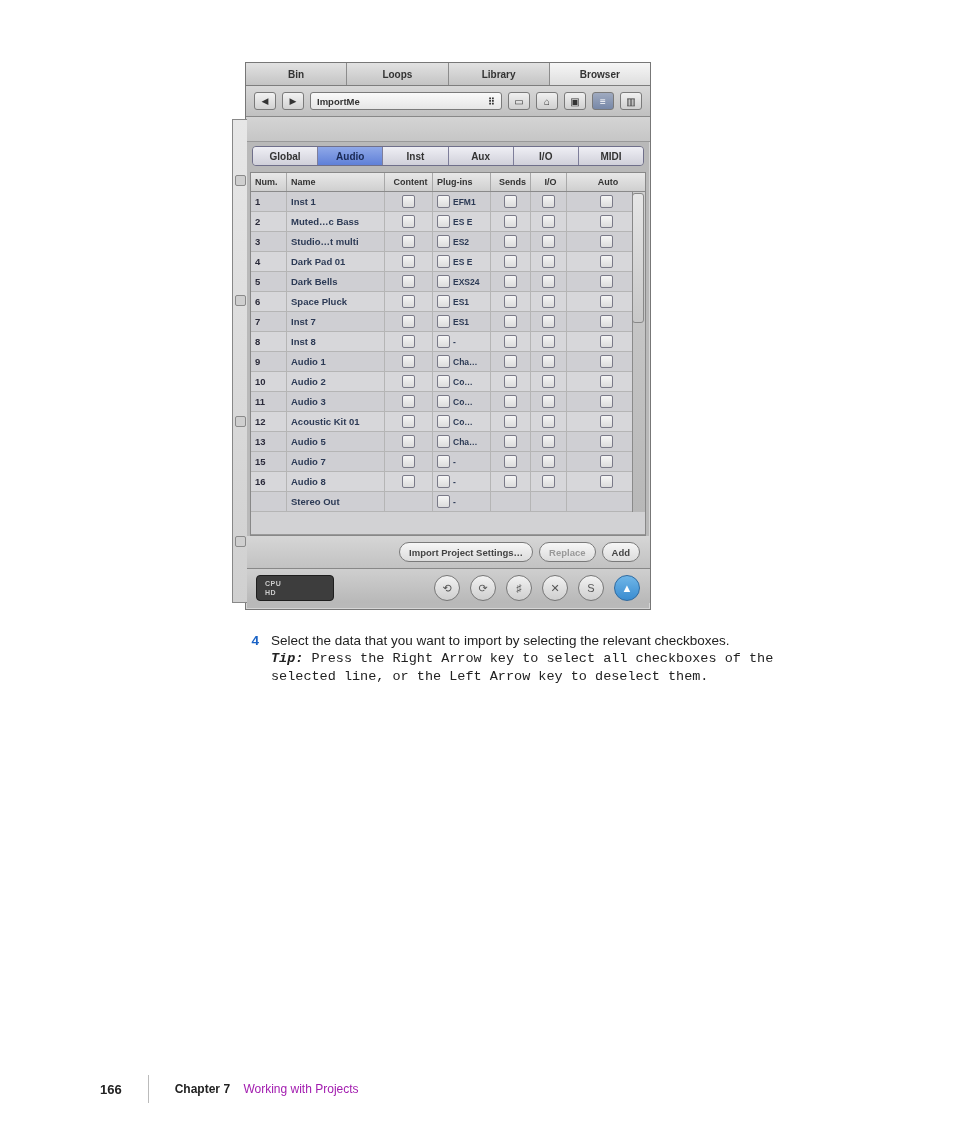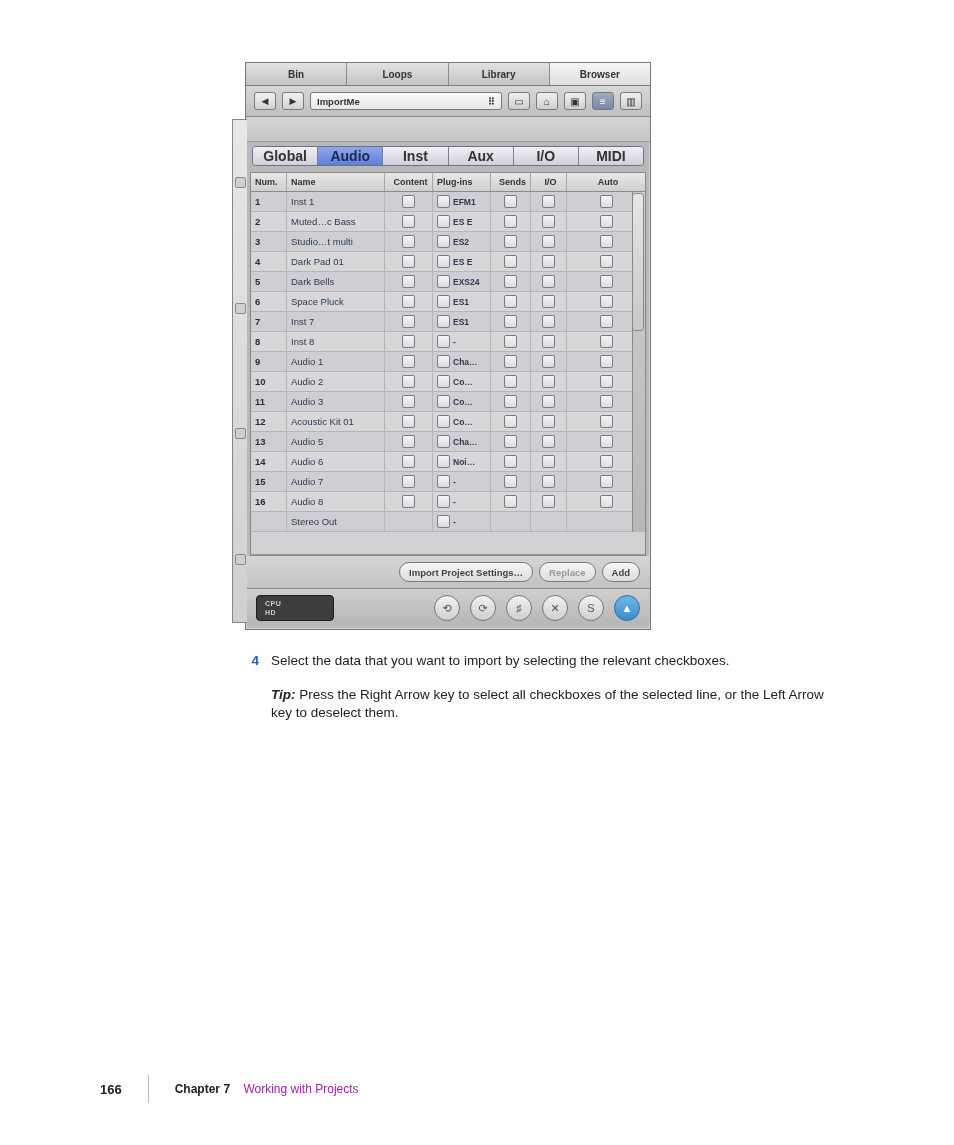--- a/index.html
+++ b/index.html
@@ -2,21 +2,21 @@
 <html><head>
 <meta charset="utf-8">
 <style>
 html,body{margin:0;padding:0;background:#fff;font-family:"Helvetica Neue",Helvetica,Arial,sans-serif;color:#222;font-size:13.5px;}
 .page{width:954px;height:1145px;position:relative;box-sizing:border-box;padding:62px 100px 0 100px;}
 .body-text{margin-left:145px;width:600px;line-height:1.35;}
 .lead{font-size:14px;margin-bottom:18px;}
 .step-row{display:flex;gap:12px;margin-top:22px;}
 .step-num{color:#1a63c6;font-weight:600;min-width:14px;text-align:right;}
 .step-text{flex:1;}
-.tip{margin-top:16px;}
+.tip{margin-top:0;font-family:Liberation Mono, monospace;}
 .tip em{font-style:italic;font-weight:600;}
 .footer{position:absolute;left:0;right:0;bottom:42px;padding-left:100px;display:flex;align-items:center;gap:26px;}
 .footer .pgnum{font-weight:600;font-size:13px;}
 .footer .rule{width:1px;height:28px;background:#bbb;}
 .footer .chap{font-size:12px;}
 .footer .chap b{font-weight:700;}
 .footer .chap .title{color:#a21caf;margin-left:10px;}
 
 
 .shot{margin:0 12px 0 145px;width:404px;border:1px solid #777;background:#b9b9b9;box-shadow:inset 0 0 0 1px #d6d6d6;position:relative;padding-bottom:6px;}
@@ -31,21 +31,21 @@
 .toolbar{display:flex;align-items:center;gap:6px;padding:6px 8px;background:linear-gradient(#d8d8d8,#c0c0c0);border-bottom:1px solid #888;}
 .nav-btn{width:20px;height:16px;background:linear-gradient(#f2f2f2,#d2d2d2);border:1px solid #7a7a7a;border-radius:3px;display:flex;align-items:center;justify-content:center;font-size:9px;color:#333;}
 .path-field{flex:1;height:16px;background:linear-gradient(#fafafa,#e6e6e6);border:1px solid #7a7a7a;border-radius:3px;font-size:9.5px;font-weight:700;color:#333;display:flex;align-items:center;padding:0 6px;justify-content:space-between;}
 .path-field .dots{font-weight:900;}
 .tb-icon{width:20px;height:16px;background:linear-gradient(#f0f0f0,#d0d0d0);border:1px solid #7a7a7a;border-radius:3px;display:flex;align-items:center;justify-content:center;font-size:10px;color:#333;}
 .tb-icon.active{background:linear-gradient(#9faac0,#7788a8);color:#fff;}
 
 .spacer-row{height:24px;background:linear-gradient(#d4d4d4,#c6c6c6);border-bottom:1px solid #999;}
 
 .filter-tabs{display:flex;height:18px;margin:4px 6px 0 6px;border:1px solid #6f6f8a;border-radius:4px;overflow:hidden;}
-.filter-tabs .ft{flex:1;font-size:14px;font-weight:700;display:flex;align-items:center;justify-content:center;border-right:1px solid #7e7e9a;background:linear-gradient(#efeff5,#d0d0da);color:#333;}
+.filter-tabs .ft{flex:1;font-size:10px;font-weight:700;display:flex;align-items:center;justify-content:center;border-right:1px solid #7e7e9a;background:linear-gradient(#efeff5,#d0d0da);color:#333;}
 .filter-tabs .ft:last-child{border-right:none;}
 .filter-tabs .ft.sel{background:linear-gradient(#8fa8e8,#5f80d8);color:#1a2a55;}
 
 .grid-wrap{margin:6px 4px 0 4px;background:#d8d8d8;border:1px solid #888;}
 .grid-head{display:flex;height:18px;background:linear-gradient(#e8e8e8,#cfcfcf);border-bottom:1px solid #8a8a8a;justify-content:flex-end;}
 .grid-head div{font-size:9px;font-weight:700;color:#333;display:flex;align-items:center;padding-left:4px;border-right:1px solid #a8a8a8;box-sizing:border-box;}
 .col-num{width:36px;}
 .col-name{width:98px;}
 .col-content{width:48px;justify-content:center;padding-left:0;}
 .col-plugins{width:58px;}
@@ -55,21 +55,21 @@
 
 .grid-body{position:relative;}
 .grid-body .scroll-track{position:absolute;right:0;top:0;bottom:0;width:12px;background:linear-gradient(#cfcfcf,#b8b8b8);border-left:1px solid #8a8a8a;}
 .grid-body .scroll-thumb{position:absolute;right:1px;top:1px;width:10px;height:40%;background:linear-gradient(#e6e6e6,#c8c8c8);border:1px solid #888;border-radius:3px;}
 
 .row{display:flex;height:19px;font-size:9.5px;color:#2a2a3a;border-bottom:1px solid #b5b5b5;}
 .row.alt{background:#cfcfd3;}
 .row:not(.alt){background:#d7d7da;}
 .row > div{display:flex;align-items:center;border-right:1px solid #b5b5b5;box-sizing:border-box;padding-left:4px;}
 .row .col-num{font-weight:700;width:36px;}
-.row .col-name{width:98px;font-weight:400;color:#2c3a55;}
+.row .col-name{width:98px;font-weight:700;color:#2c3a55;}
 .row .col-content{width:48px;justify-content:center;padding-left:0;}
 .row .col-plugins{width:58px;gap:3px;}
 .row .col-sends{width:40px;justify-content:center;padding-left:0;}
 .row .col-io{width:36px;justify-content:center;padding-left:0;}
 .row .col-auto{flex:1;justify-content:center;padding-left:0;border-right:none;}
 
 .cb{width:11px;height:11px;background:linear-gradient(#f6f6f6,#dcdcdc);border:1px solid #7a7a88;border-radius:2px;flex:none;}
 .plugin-label{font-size:8.5px;font-weight:700;color:#2c3a55;}
 
 .spacer-tail{height:22px;background:#d2d2d4;border-bottom:1px solid #999;}
@@ -394,40 +394,20 @@
             <div class="col-sends">
               <span class="cb"></span>
             </div>
             <div class="col-io">
               <span class="cb"></span>
             </div>
             <div class="col-auto">
               <span class="cb"></span>
             </div>
           </div>
-          <div class="row">
-            <div class="col-num">14</div>
-            <div class="col-name">Audio 6</div>
-            <div class="col-content">
-              <span class="cb"></span>
-            </div>
-            <div class="col-plugins">
-              <span class="cb"></span>
-              <span class="plugin-label">Noi…</span>
-            </div>
-            <div class="col-sends">
-              <span class="cb"></span>
-            </div>
-            <div class="col-io">
-              <span class="cb"></span>
-            </div>
-            <div class="col-auto">
-              <span class="cb"></span>
-            </div>
-          </div>
           <div class="row alt">
             <div class="col-num">15</div>
             <div class="col-name">Audio 7</div>
             <div class="col-content">
               <span class="cb"></span>
             </div>
             <div class="col-plugins">
               <span class="cb"></span>
               <span class="plugin-label">-</span>
             </div>

